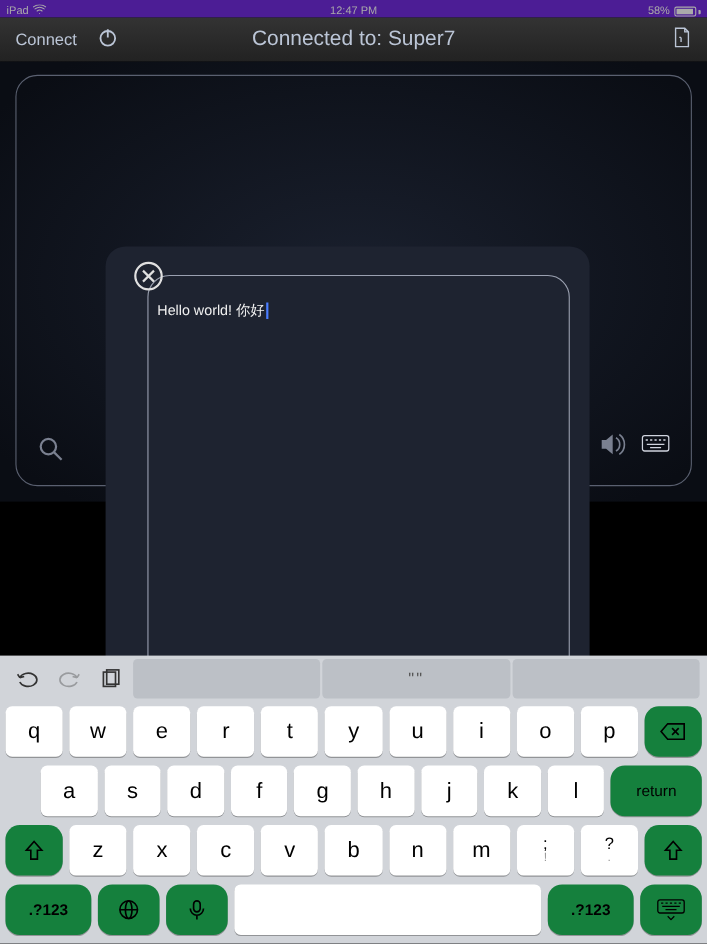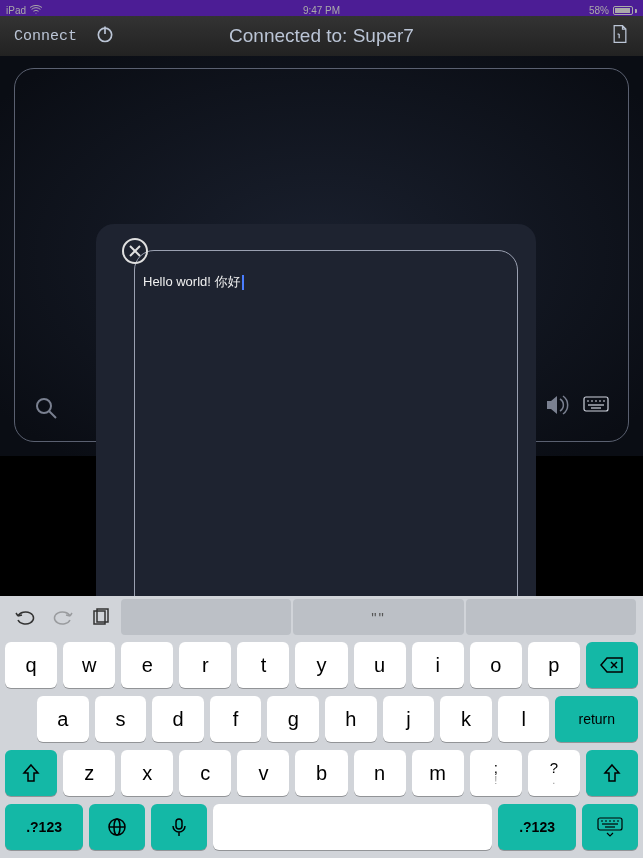--- a/index.html
+++ b/index.html
@@ -34,21 +34,21 @@
 
 .nav-bar {
   height: 40px;
   background: linear-gradient(#333, #222);
   display: flex;
   align-items: center;
   justify-content: space-between;
   padding: 0 14px;
   color: #a8b4c8;
 }
-.nav-left { display: flex; align-items: center; gap: 18px; font-family: Liberation Mono, monospace; }
+.nav-left { display: flex; align-items: center; gap: 18px; }
 .connect-label { font-size: 15px; color: #bbc5d6; }
 .power-icon svg { width: 20px; height: 20px; stroke: #bbc5d6; fill: none; stroke-width: 2; }
 .nav-center { font-size: 19px; color: #bbc5d6; position: absolute; left: 50%; transform: translateX(-50%); }
 .doc-icon svg { width: 18px; height: 20px; stroke: #bbc5d6; fill: none; stroke-width: 1.5; }
 
 
 .main-area {
   position: relative;
   height: 400px;
   background: radial-gradient(ellipse at center, #1a202e 0%, #0a0d14 90%);
@@ -176,22 +176,23 @@
   height: 46px;
   background: #fff;
   border-radius: 6px;
   box-shadow: 0 1px 0 rgba(0,0,0,.3);
   display: flex; align-items: center; justify-content: center;
   font-size: 20px;
   color: #000;
   cursor: pointer;
 }
 .key.special {
-  background: #14b8a6;
+  background: #15803d;
   font-size: 14px;
+  border-radius: 13px;
 }
 .key.wide { flex: 1.4; font-weight: bold; }
 .key.wider { flex: 1.6; }
 .key.space { flex: 5; }
 .key.backspace svg { width: 24px; height: 18px; stroke: #000; fill: none; stroke-width: 1.5; }
 .key.shift svg { width: 20px; height: 20px; stroke: #000; fill: none; stroke-width: 1.5; }
 .key.hide-kbd svg { width: 26px; height: 20px; stroke: #000; fill: none; stroke-width: 1.2; }
 .key.globe svg, .key.mic svg { width: 20px; height: 20px; stroke: #000; fill: none; stroke-width: 1.5; }
 
 .row2-indent { width: 26px; flex: none; }
@@ -201,21 +202,21 @@
 
 <div class="status-bar">
   <div class="status-left">
     <span>iPad</span>
     <span class="wifi-icon">
       <svg viewBox="0 0 16 12">
           <path d="M8 11 L8 11 M5 8 a5 5 0 0 1 6 0 M2.5 5.5 a9 9 0 0 1 11 0 M0.5 3 a13 13 0 0 1 15 0" stroke="#aaa" stroke-width="1.3" fill="none" stroke-linecap="round"></path>
         </svg>
     </span>
   </div>
-  <div class="status-center">9:47 PM</div>
+  <div class="status-center">12:47 PM</div>
   <div class="status-right">
     <span>58%</span>
     <span class="battery">
       <span class="battery-body">
           <span class="battery-fill"></span>
         </span>
       <span class="battery-tip"></span>
     </span>
   </div>
 </div>

